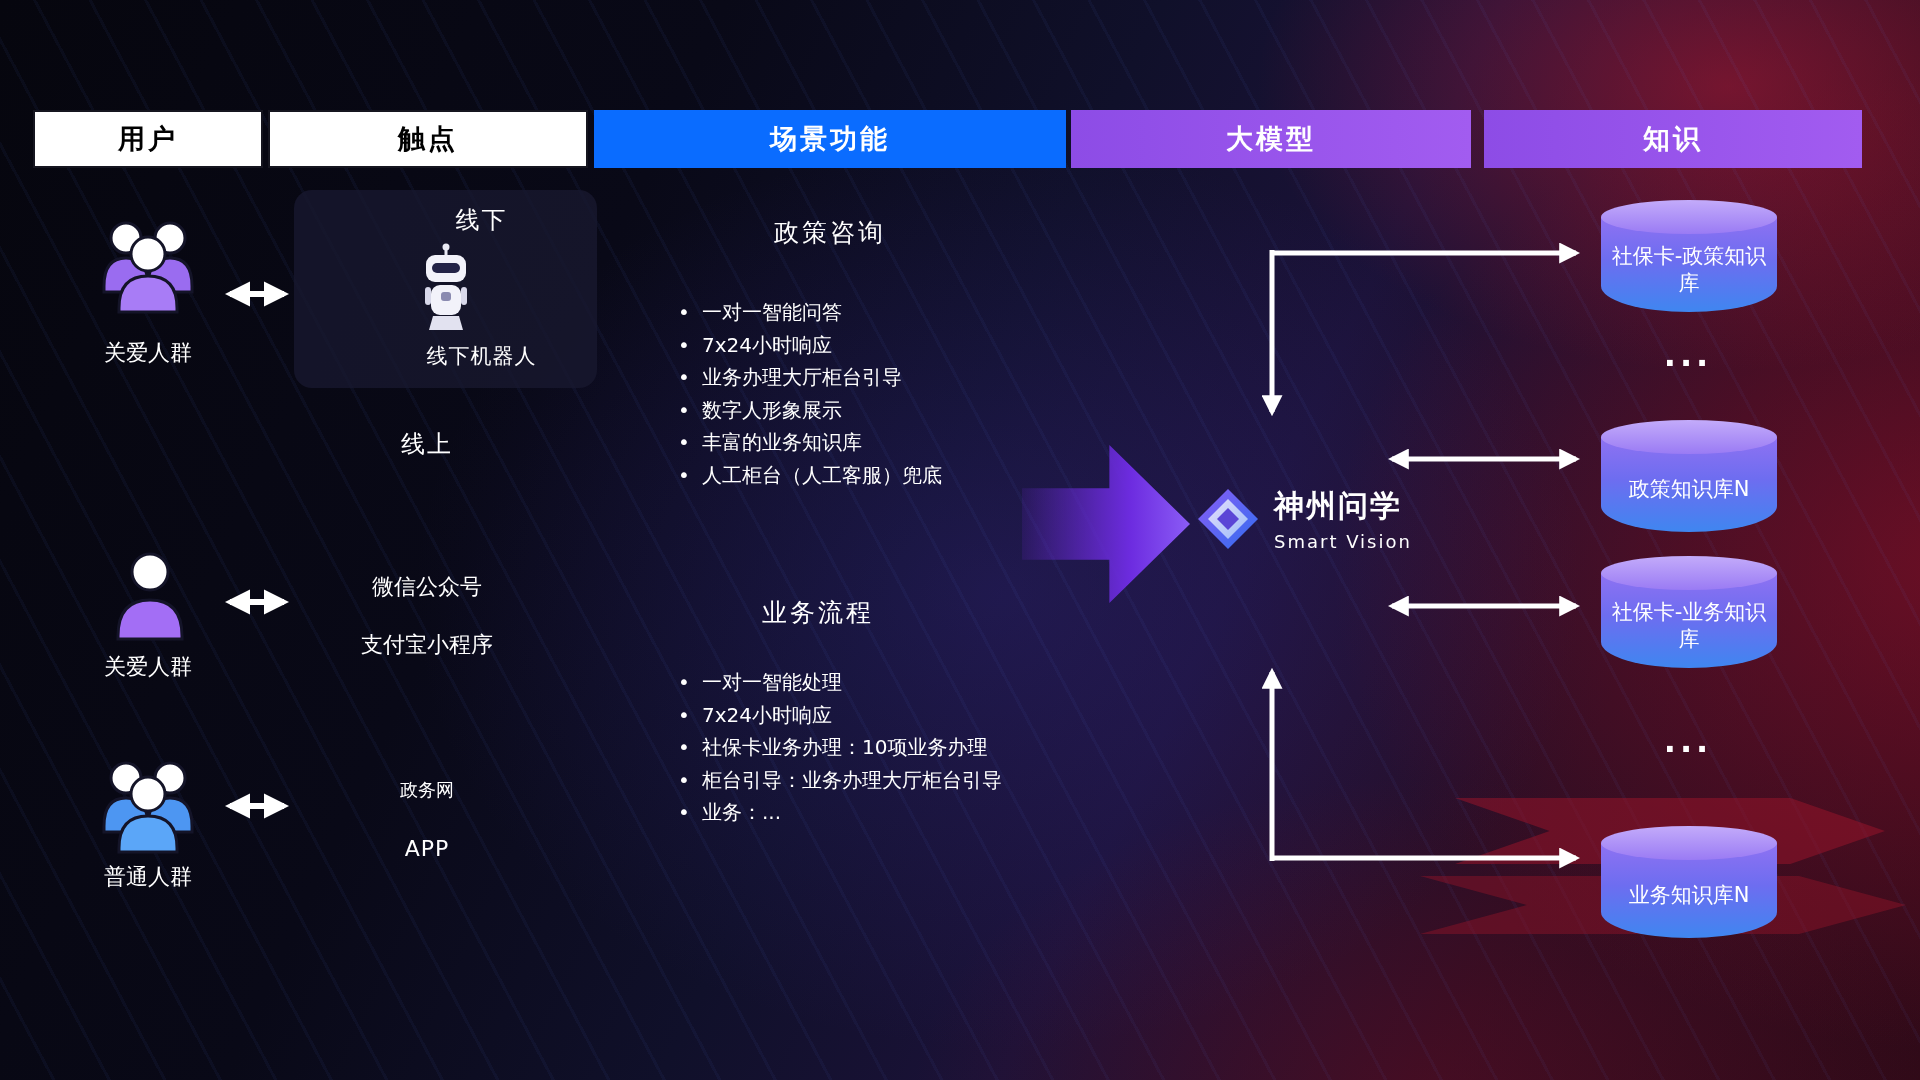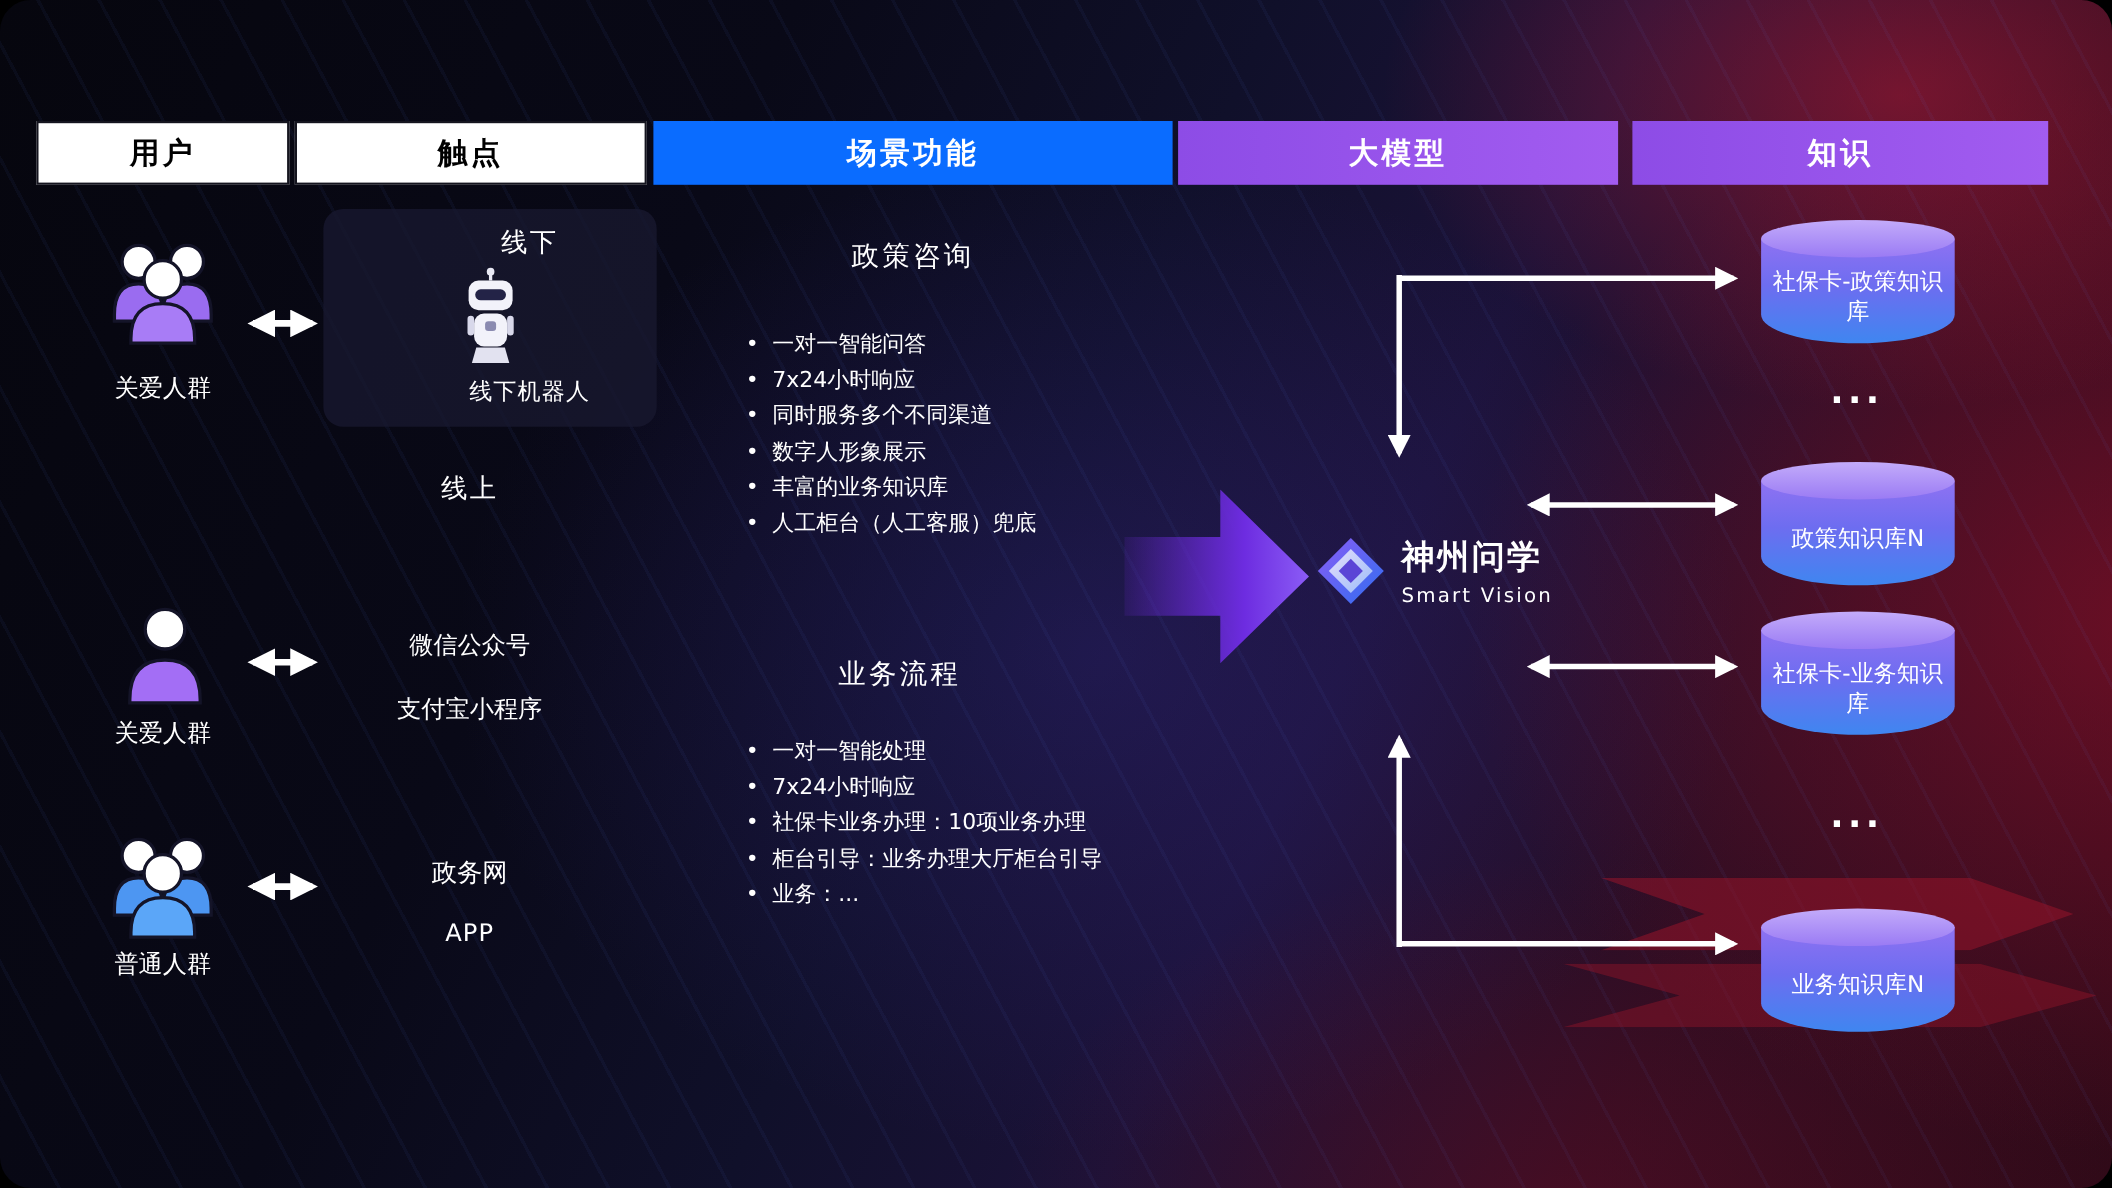--- a/index.html
+++ b/index.html
@@ -5,21 +5,20 @@
   html,body { margin:0; padding:0; background:#000; }
   .canvas {
     position:relative; width:1920px; height:1080px; overflow:hidden;
     font-family:"DejaVu Sans","Liberation Sans",sans-serif;
     background:
       radial-gradient(ellipse 760px 460px at 90% 8%, rgba(205,28,52,.48), transparent 62%),
       radial-gradient(ellipse 950px 740px at 102% 52%, rgba(165,18,45,.50), transparent 66%),
       radial-gradient(ellipse 820px 520px at 74% 102%, rgba(120,14,36,.36), transparent 62%),
       radial-gradient(ellipse 900px 700px at 52% 55%, rgba(64,46,160,.28), transparent 65%),
       linear-gradient(115deg,#06060e 0%,#090917 30%,#10102a 48%,#1b1238 62%,#2a0d22 80%,#300a18 100%);
-    border-radius: 28px;
   }
   .streaks { position:absolute; inset:0; z-index:0; pointer-events:none;
     background:repeating-linear-gradient(62deg, transparent 0 46px, rgba(90,130,255,.05) 46px 49px); }
   .red-chevron { position:absolute; z-index:1; background:rgba(150,20,42,.55);
     clip-path:polygon(0 0,78% 0,100% 50%,78% 100%,0 100%,22% 50%); }
 
   
   .hdr { position:absolute; top:110px; height:58px; z-index:3;
     display:flex; align-items:center; justify-content:center;
     font-size:27px; font-weight:bold; letter-spacing:3px; }
@@ -128,28 +127,28 @@
       <rect x="10" y="45" width="6" height="18" rx="3" fill="#d8d8ea"></rect>
       <rect x="46" y="45" width="6" height="18" rx="3" fill="#d8d8ea"></rect>
       <path d="M18,74 h26 l4,14 h-34 z" fill="#e2e2f0"></path>
     </svg>
     <div class="card-sub">线下机器人</div>
   </div>
 
   <div class="lbl" style="left:277px; top:428px; width:300px; font-size:24px; letter-spacing:2px;">线上</div>
   <div class="lbl" style="left:277px; top:630px; width:300px; font-size:22px;">支付宝小程序</div>
   <div class="lbl" style="left:277px; top:572px; width:300px; font-size:22px;">微信公众号</div>
-  <div class="lbl" style="left:277px; top:778px; width:300px; font-size:23px;">政务网</div>
+  <div class="lbl" style="left:277px; top:778px; width:300px; font-size:18px;">政务网</div>
   <div class="lbl" style="left:277px; top:836px; width:300px; font-size:22px; letter-spacing:1px;">APP</div>
 
   <div class="scene-title" style="left:680px; top:216px;">政策咨询</div>
   <div class="bullets" style="left:676px; top:296px;">
     <div class="bullet">一对一智能问答</div>
     <div class="bullet">7x24小时响应</div>
-    <div class="bullet">同时服务多个不同渠道</div>
+    <div class="bullet">业务办理大厅柜台引导</div>
     <div class="bullet">数字人形象展示</div>
     <div class="bullet">丰富的业务知识库</div>
     <div class="bullet">人工柜台（人工客服）兜底</div>
   </div>
 
   <div class="scene-title" style="left:668px; top:596px;">业务流程</div>
   <div class="bullets" style="left:676px; top:666px;">
     <div class="bullet">一对一智能处理</div>
     <div class="bullet">7x24小时响应</div>
     <div class="bullet">社保卡业务办理：10项业务办理</div>

